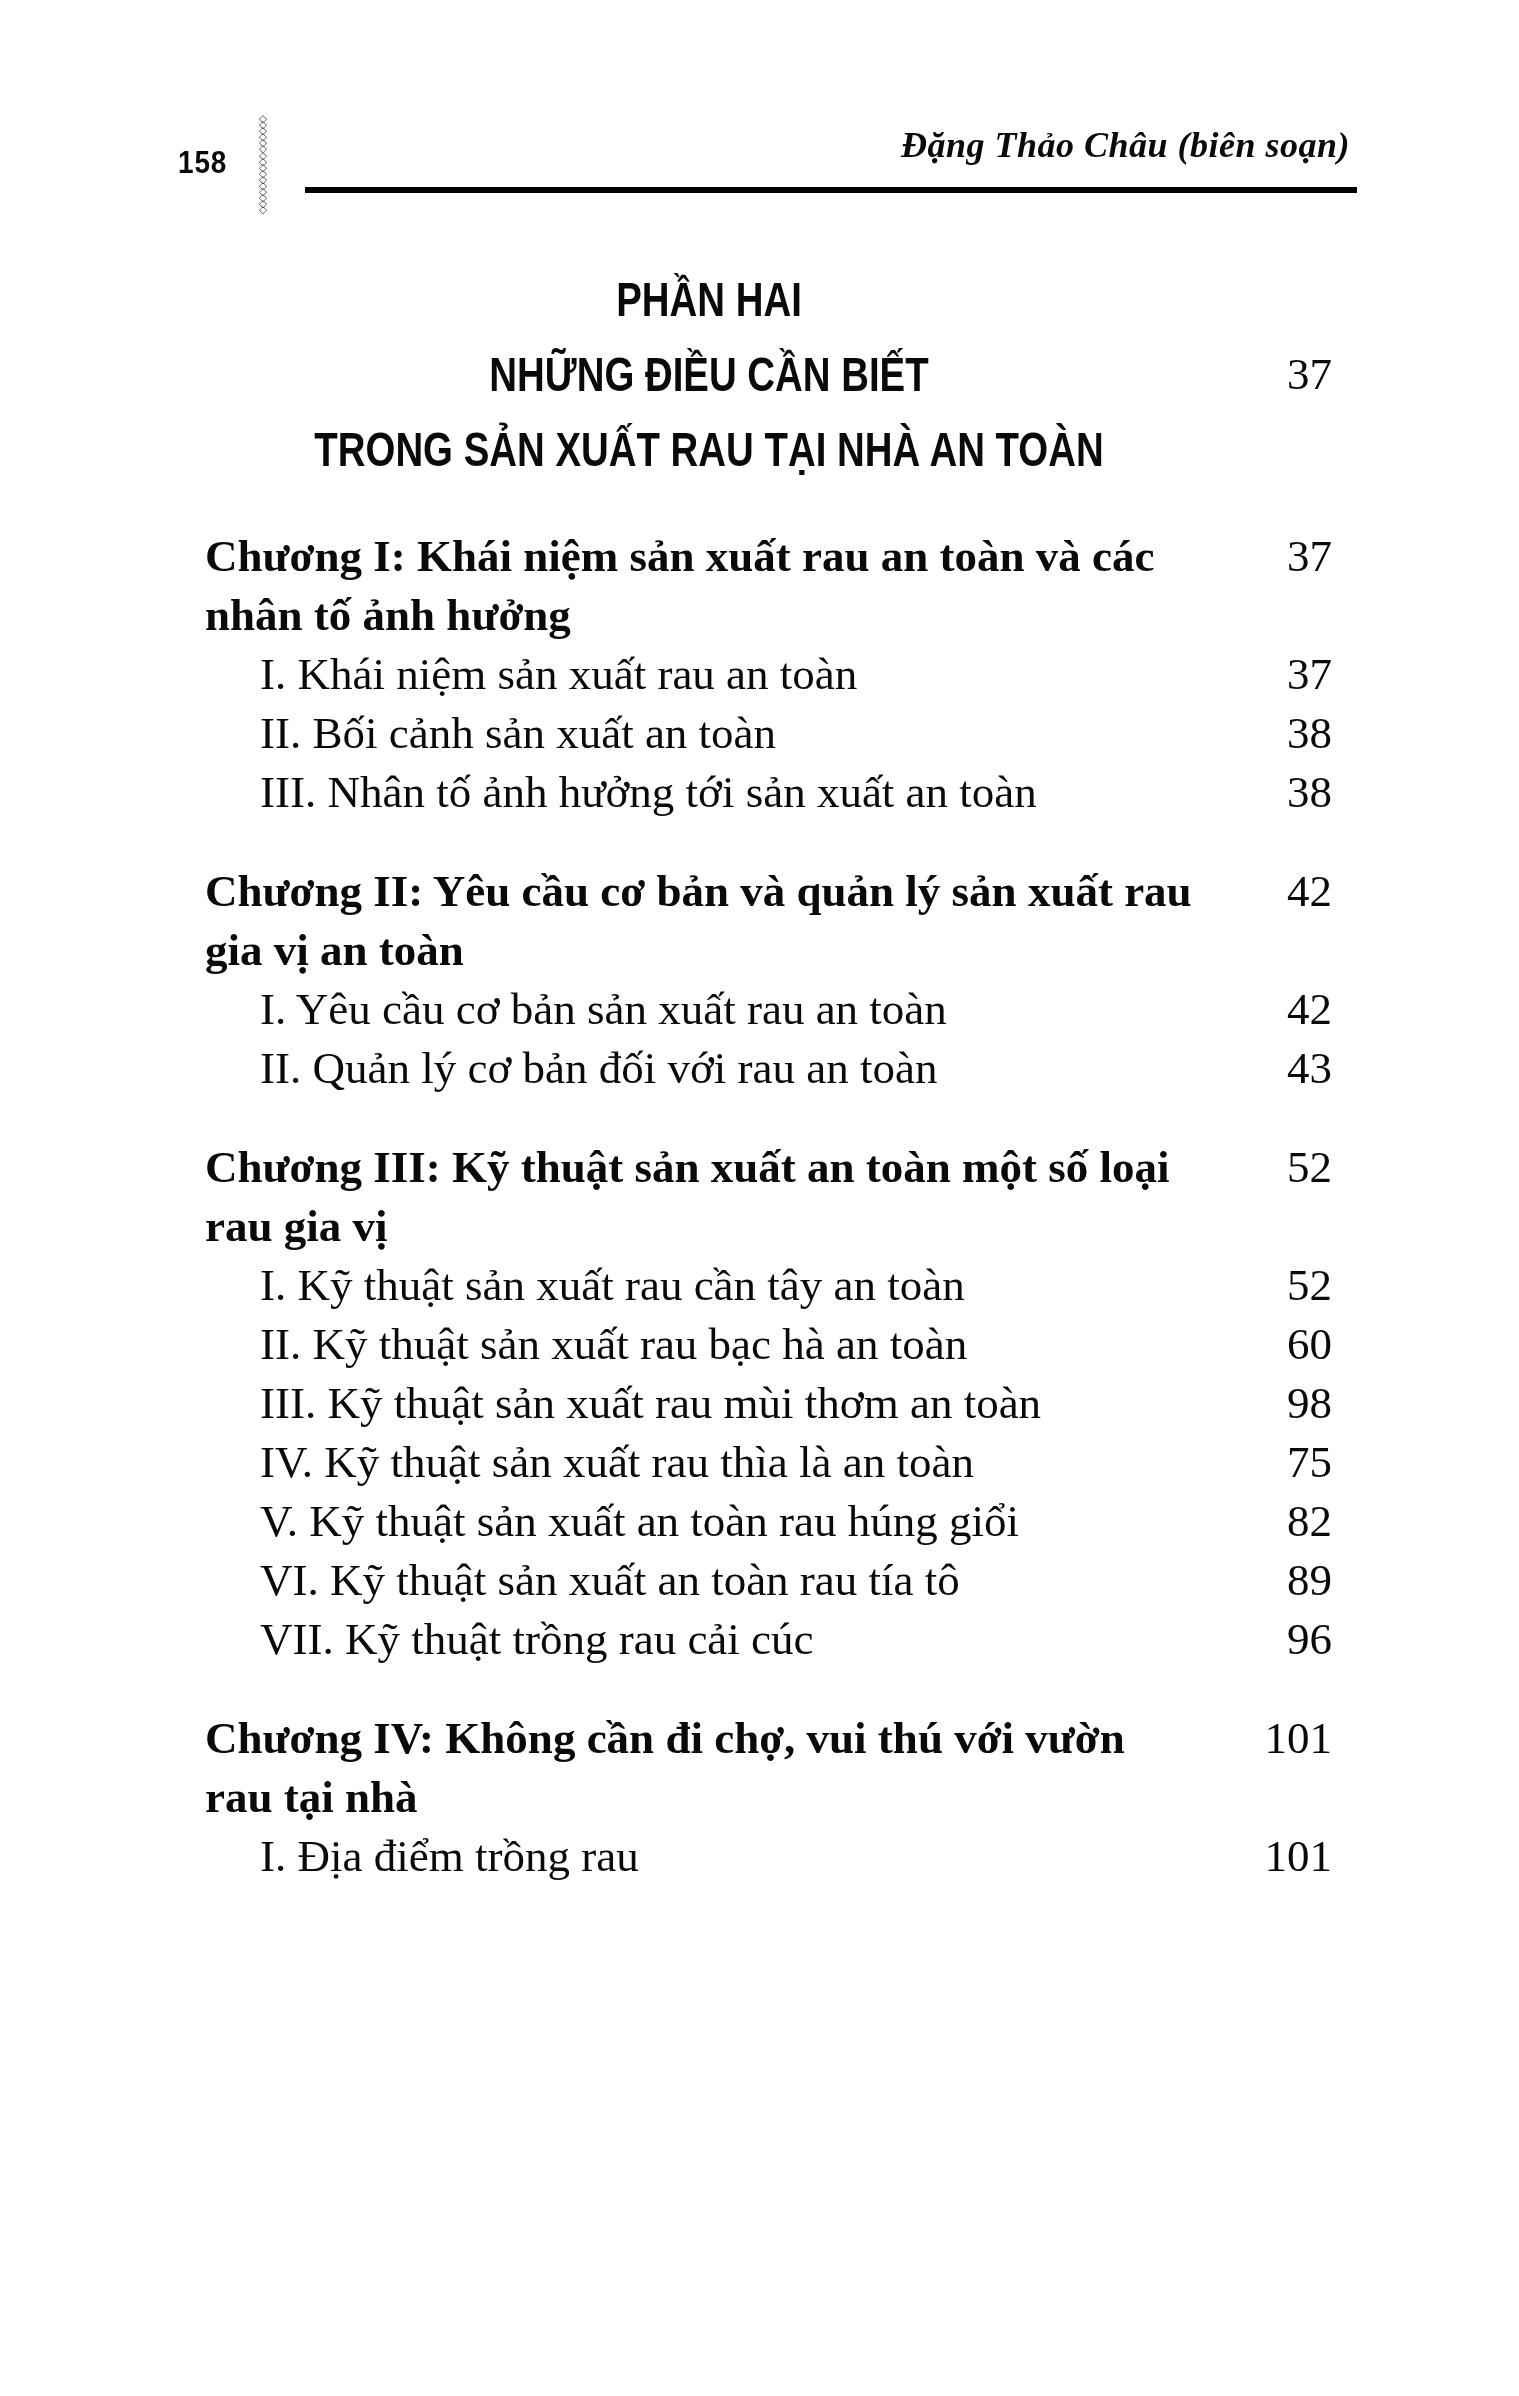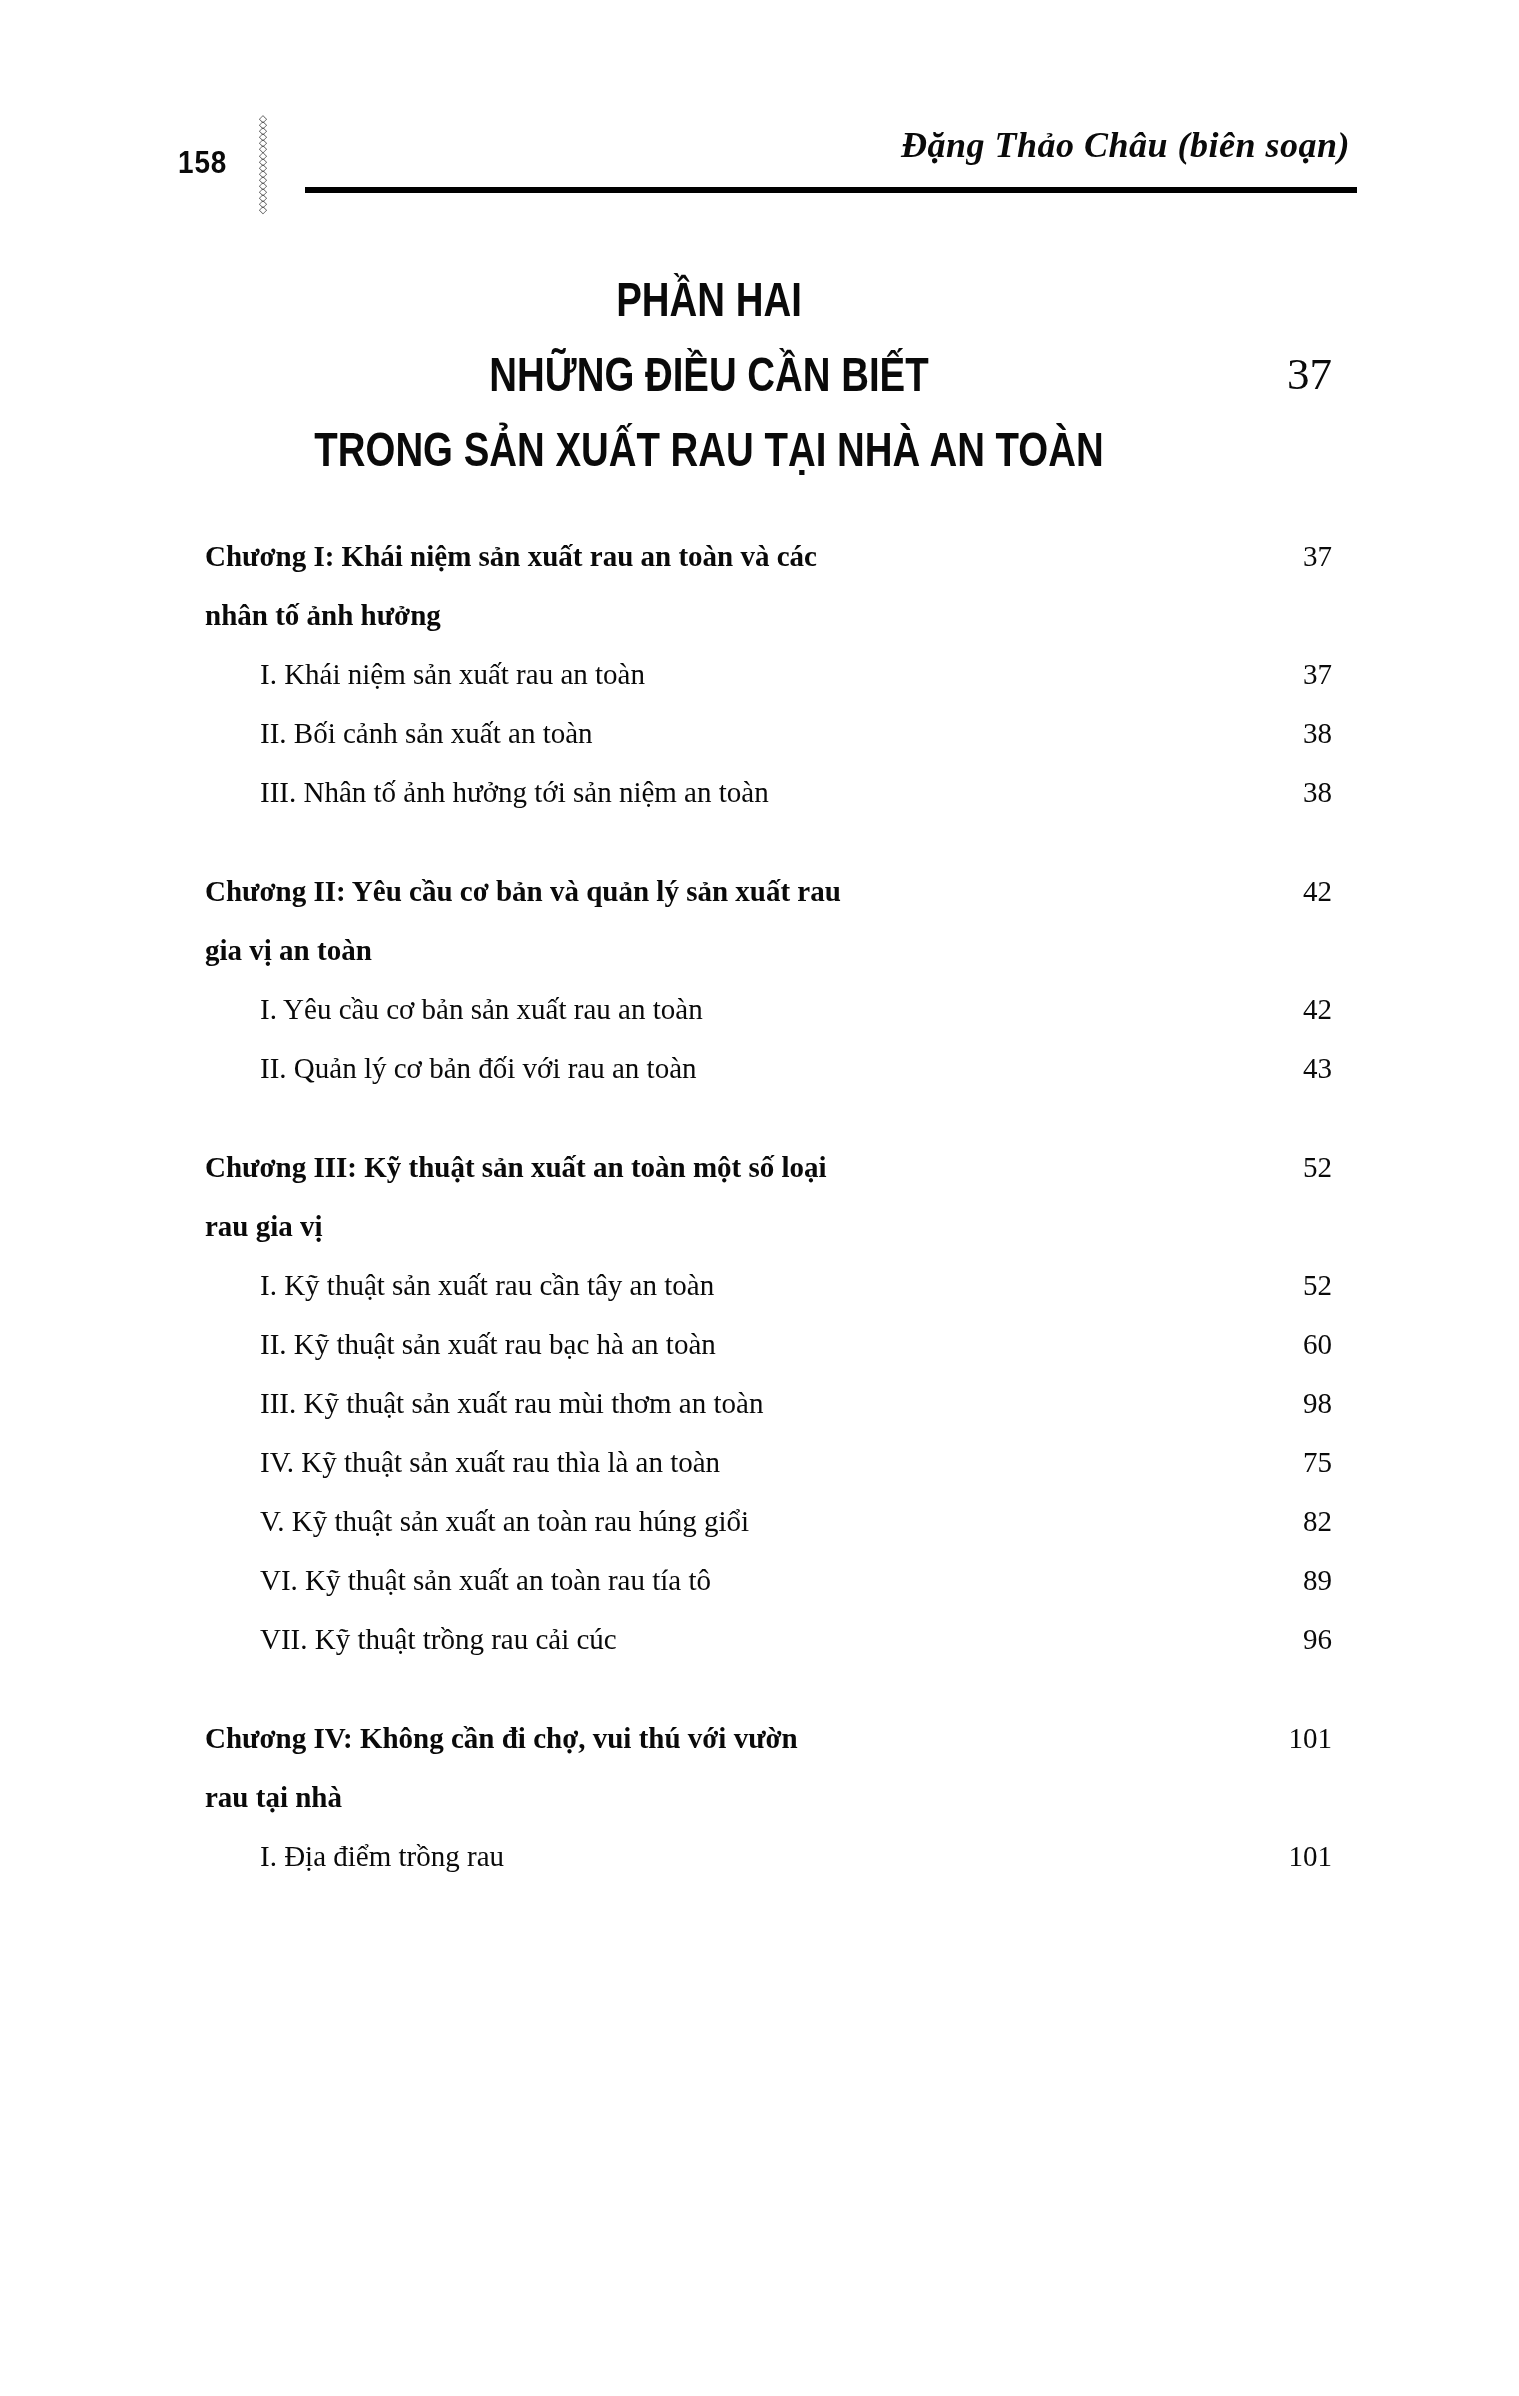--- a/index.html
+++ b/index.html
@@ -49,21 +49,21 @@
     transform:scaleX(.8);transform-origin:center center;
     white-space:nowrap;
   }
   .h-num{
     flex:0 0 119px;text-align:right;
     font-size:45px;line-height:75px;
     font-family:"Liberation Serif","DejaVu Serif",serif;
   }
   
   .toc{margin-top:0;}
-  .toc-row{display:flex;align-items:flex-start;font-size:29px;line-height:59px;}
+  .toc-row{display:flex;align-items:flex-start;font-size:45px;line-height:59px;}
   .toc-row.chapter{font-weight:700;margin-top:40px;}
   .toc-row.section{}
   .toc-title{flex:1 1 auto;white-space:pre-line;}
   .toc-row.section .toc-title{padding-left:55px;}
   .toc-page{flex:0 0 119px;text-align:right;font-weight:400;}
   .toc-row.chapter .toc-page{font-weight:400;}
 </style>
 </head>
 <body>
 
@@ -116,21 +116,21 @@
         </div>
         <div class="toc-row section">
           <div class="toc-title">I. Khái niệm sản xuất rau an toàn</div>
           <div class="toc-page">37</div>
         </div>
         <div class="toc-row section">
           <div class="toc-title">II. Bối cảnh sản xuất an toàn</div>
           <div class="toc-page">38</div>
         </div>
         <div class="toc-row section">
-          <div class="toc-title">III. Nhân tố ảnh hưởng tới sản niệm an toàn</div>
+          <div class="toc-title">III. Nhân tố ảnh hưởng tới sản xuất an toàn</div>
           <div class="toc-page">38</div>
         </div>
         <div class="toc-row chapter">
           <div class="toc-title">Chương II: Yêu cầu cơ bản và quản lý sản xuất rau
 gia vị an toàn</div>
           <div class="toc-page">42</div>
         </div>
         <div class="toc-row section">
           <div class="toc-title">I. Yêu cầu cơ bản sản xuất rau an toàn</div>
           <div class="toc-page">42</div>

